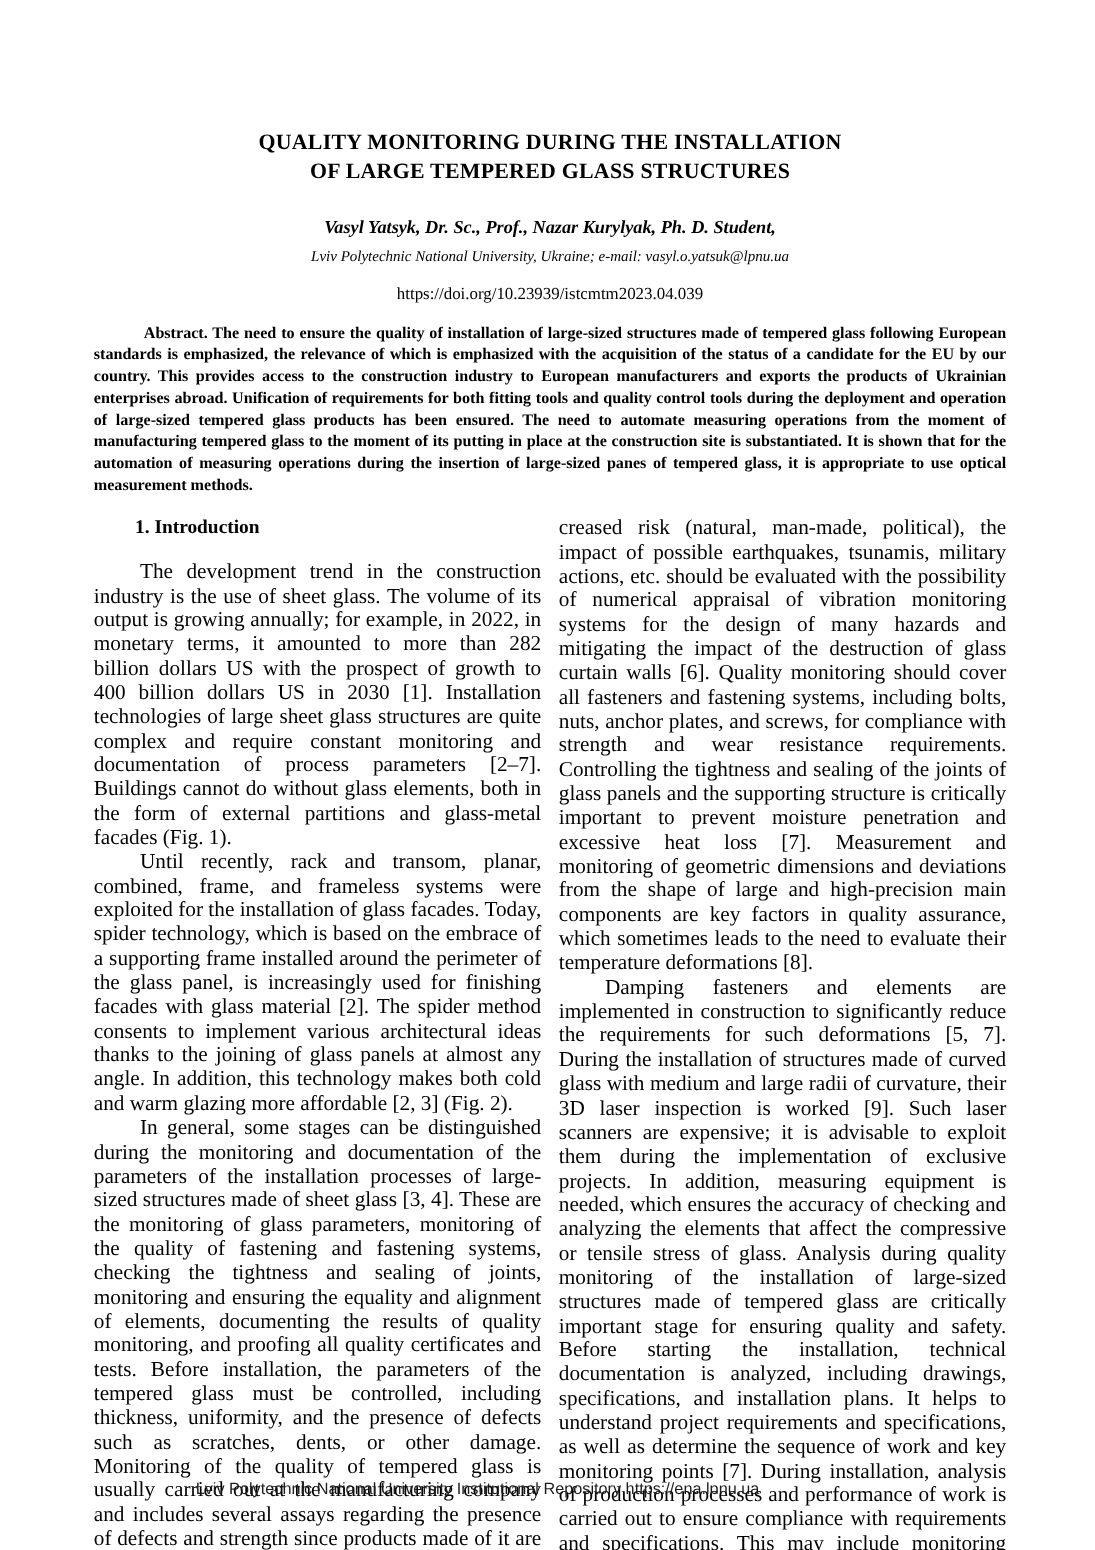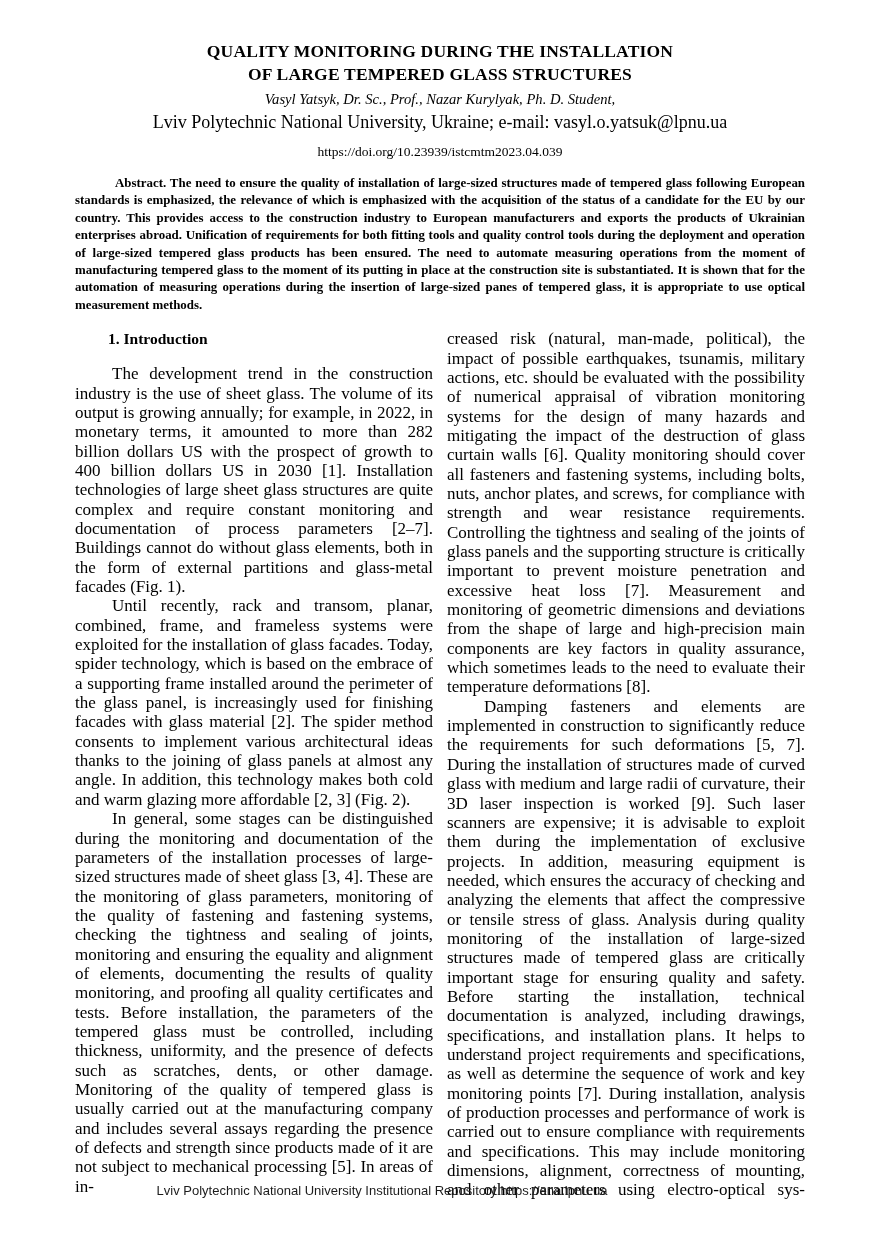--- a/index.html
+++ b/index.html
@@ -12,38 +12,39 @@
     overflow: hidden;
     color: #000;
     font-family: "Liberation Serif", serif;
   }
   .content {
     position: absolute;
     left: 75px;
     top: 0;
     width: 730px;
   }
-  .masthead { text-align: center; padding-top: 40px; }
+  .masthead { text-align: center; padding-top: 102px; }
   .title-line {
     display: block;
     font-size: 17.5px;
     font-weight: bold;
     line-height: 23px;
     letter-spacing: 0.2px;
   }
   .authors {
-    margin-top: 4px;
+    margin-top: 25px;
     font-size: 14.6px;
-    font-weight: normal;
+    font-weight: bold;
     font-style: italic;
     line-height: 18px;
   }
   .affiliation {
     margin-top: 5px;
-    font-size: 18px;
+    font-size: 12px;
+    font-style: italic;
     line-height: 18px;
   }
   .doi {
     margin-top: 12px;
     font-size: 13.5px;
     text-align: center;
     line-height: 17px;
   }
   .abstract-block { margin-top: 15px; font-weight: bold; }
   .abstract-p, .keywords-p {

